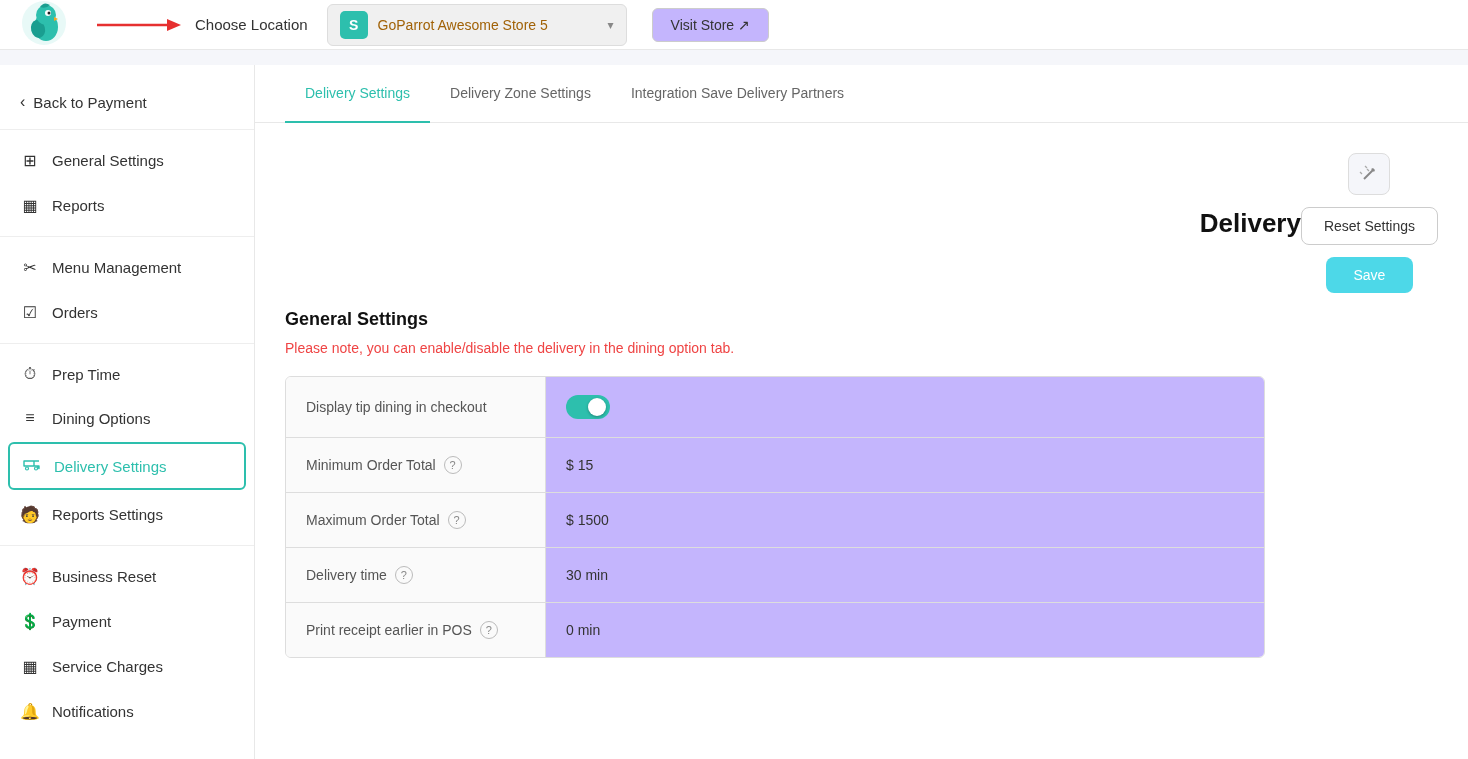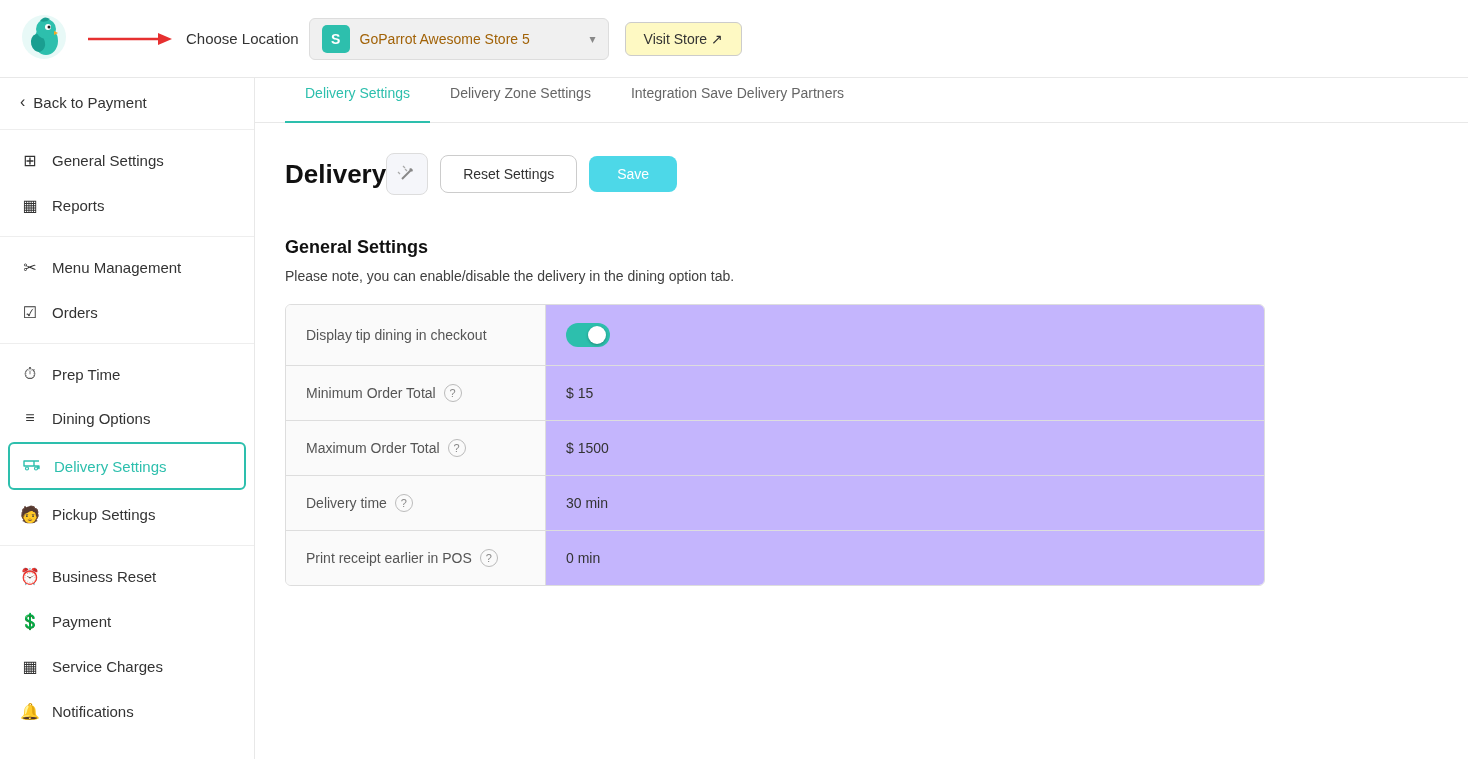--- a/index.html
+++ b/index.html
@@ -4,27 +4,28 @@
   <style>
     * { box-sizing: border-box; margin: 0; padding: 0; }
     body { font-family: -apple-system, BlinkMacSystemFont, 'Segoe UI', sans-serif; background: #f5f6fa; color: #333; font-size: 14px; }
 
     
     .header {
       display: flex;
       align-items: center;
       background: #fff;
       padding: 0 20px;
-      height: 78px;
+      height: 50px;
       border-bottom: 1px solid #e8e8e8;
       position: fixed;
       top: 0;
       left: 0;
       right: 0;
       z-index: 100;
+      gap: 9px;
     }
     .arrow-label {
       display: flex;
       align-items: center;
       gap: 8px;
       color: #333;
       font-size: 15px;
     }
     .location-selector {
       display: flex;
@@ -54,21 +55,21 @@
       flex: 1;
       font-size: 14px;
       color: #a16207;
     }
     .chevron-down {
       color: #888;
       font-size: 12px;
     }
     .visit-store-btn {
       margin-left: 16px;
-      background: #fef9c3;
+      background: #c4b5fd;
       border: 1px solid #ccc;
       border-radius: 6px;
       padding: 8px 18px;
       font-size: 14px;
       cursor: pointer;
       color: #333;
       white-space: nowrap;
     }
 
     
@@ -162,32 +163,33 @@
       font-weight: 500;
     }
 
     
     .page-content {
       padding: 30px 30px;
     }
     .page-header {
       display: flex;
       align-items: center;
-      justify-content: flex-start;
-      margin-bottom: 42px;
+      justify-content: flex-end;
+      margin-bottom: 16px;
     }
     .page-title {
       font-size: 26px;
       font-weight: 700;
       color: #111;
     }
     .page-actions {
       display: flex;
       align-items: center;
       gap: 12px;
+      flex-direction: column;
     }
     .magic-btn {
       width: 42px;
       height: 42px;
       background: #f5f6fa;
       border: 1px solid #ddd;
       border-radius: 8px;
       display: flex;
       align-items: center;
       justify-content: center;
@@ -215,21 +217,21 @@
     }
 
     
     .section-title {
       font-size: 18px;
       font-weight: 700;
       color: #111;
       margin-bottom: 10px;
     }
     .section-note {
-      color: #404040;
+      color: #ef4444;
       font-size: 14px;
       margin-bottom: 20px;
     }
 
     
     .settings-table {
       border: 1px solid #ddd;
       border-radius: 6px;
       overflow: hidden;
       max-width: 980px;
@@ -392,21 +394,21 @@
           <path d="M1 11V6h10v5H1zm10 0h3l2 2.5V11h-5V6h5" stroke="#2dbfad" stroke-width="1.4" stroke-linejoin="round" fill="none"></path>
           <circle cx="4" cy="13.5" r="1.5" stroke="#2dbfad" stroke-width="1.2" fill="none"></circle>
           <circle cx="13" cy="13.5" r="1.5" stroke="#2dbfad" stroke-width="1.2" fill="none"></circle>
         </svg>
       </span>
       <span class="sidebar-item-label">Delivery Settings</span>
     </div>
 
     <div class="sidebar-item">
       <span class="sidebar-icon">🧑</span>
-      <span class="sidebar-item-label">Pickup Settings</span>
+      <span class="sidebar-item-label">Reports Settings</span>
     </div>
 
     <div class="sidebar-divider"></div>
 
     <div class="sidebar-item">
       <span class="sidebar-icon">⏰</span>
       <span class="sidebar-item-label">Business Reset</span>
     </div>
 
     <div class="sidebar-item">

